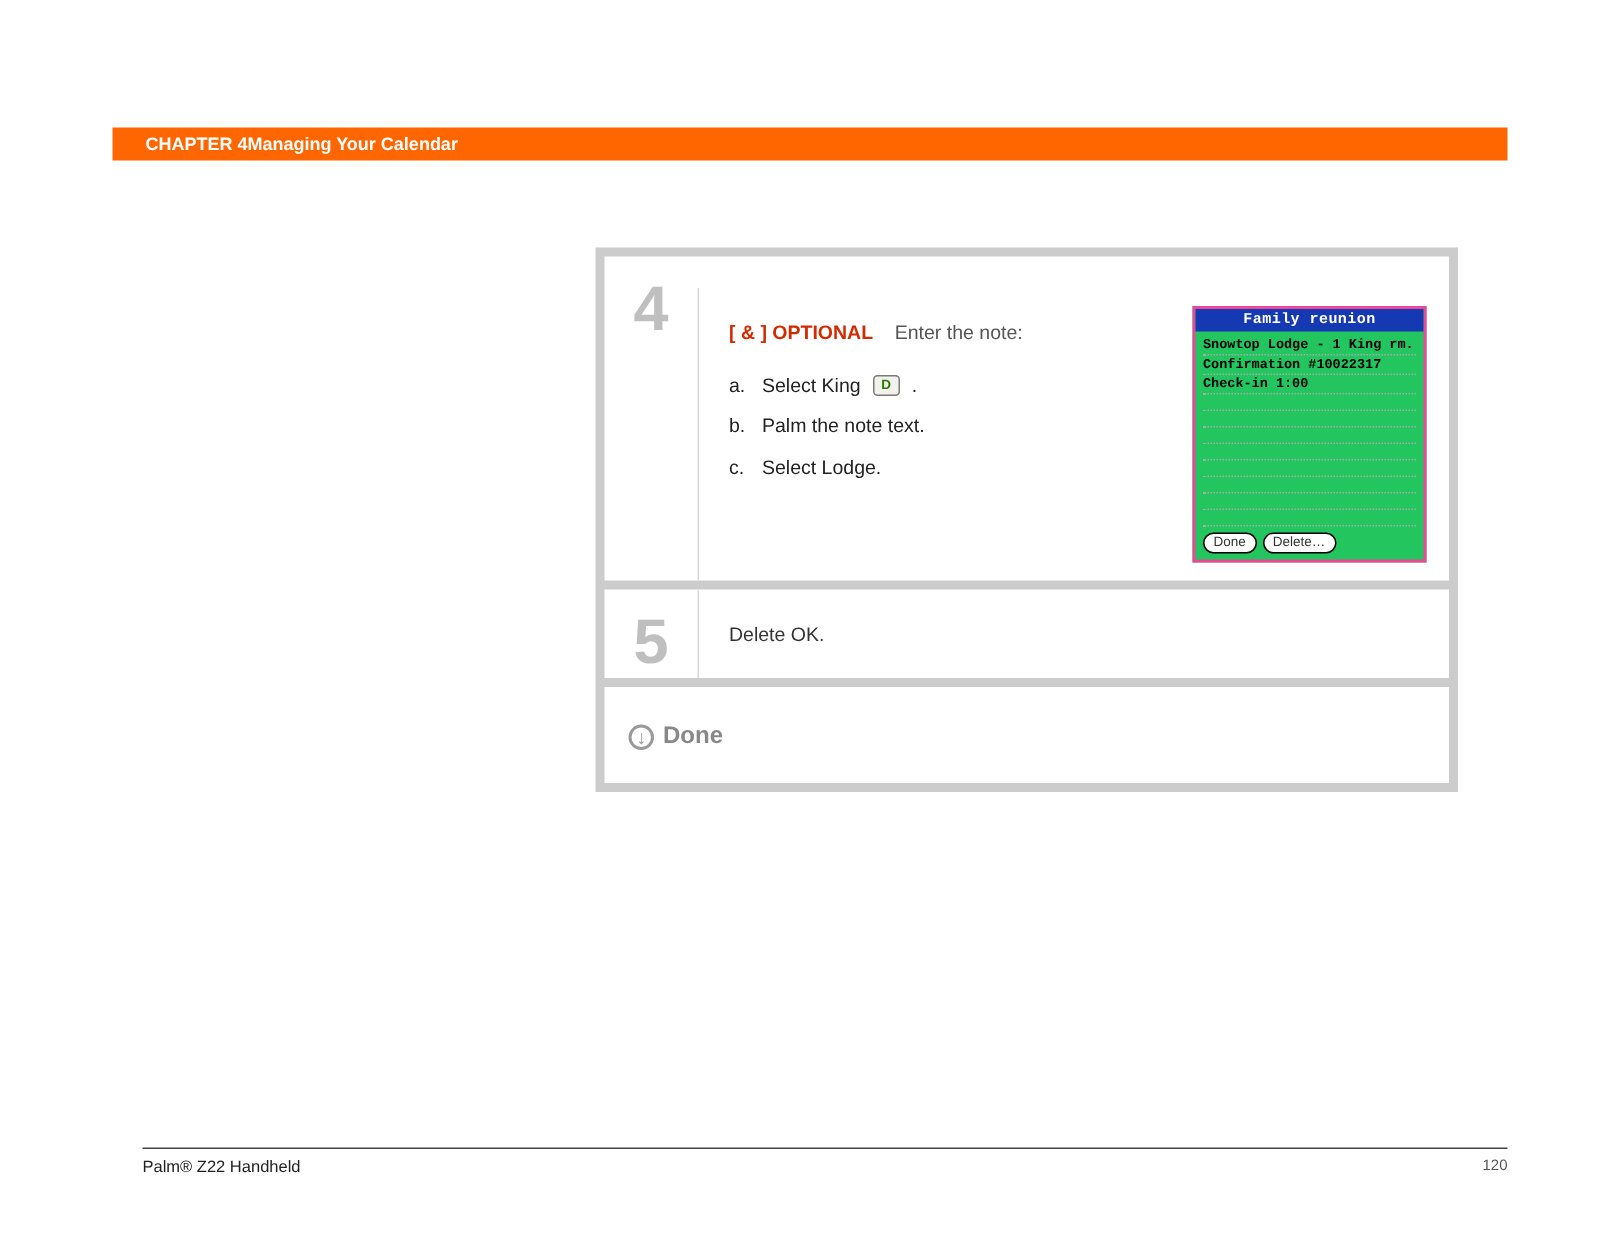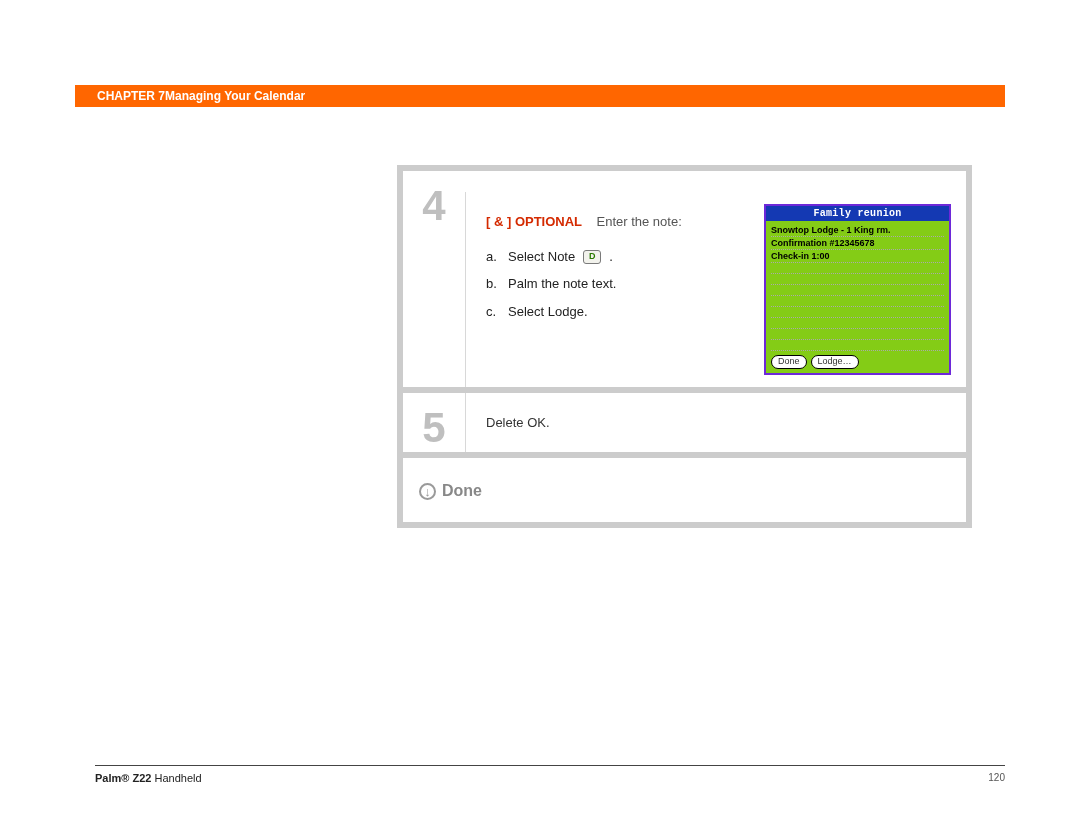--- a/index.html
+++ b/index.html
@@ -92,39 +92,39 @@
     font-weight: bold;
     color: #2a7a00;
     line-height: 1;
   }
 
   
   .palm-screen {
     position: absolute;
     top: 12px;
     right: 15px;
-    width: 187px;
-    border: 2px solid #6d28d9;
-    background: #84cc16;
+    width: 156px;
+    border: 2px solid #ec4899;
+    background: #22c55e;
   }
   .palm-title {
     background: #1439b3;
     color: #fff;
     text-align: center;
     font-size: 10px;
     font-weight: bold;
     padding: 2px 0;
     font-family: "Courier New", monospace;
     letter-spacing: 0.3px;
   }
   .palm-body {
     padding: 3px 5px 4px 5px;
   }
   .palm-line {
-    font-family: Liberation Sans, sans-serif;
+    font-family: Liberation Mono, monospace;
     font-size: 9px;
     font-weight: bold;
     color: #000;
     border-bottom: 1px dotted #aaa;
     line-height: 1.35;
     white-space: nowrap;
   }
   .palm-blank {
     border-bottom: 1px dotted #aaa;
     height: 11px;
@@ -185,79 +185,79 @@
     left: 95px;
     right: 75px;
     bottom: 50px;
     border-top: 1px solid #444;
     padding-top: 6px;
     display: flex;
     justify-content: space-between;
     font-size: 11px;
     color: #222;
   }
-  .footer .left b { font-weight: bold; }
+  .footer .left b { font-weight: normal; }
   .footer .page { color: #555; font-size: 10px; text-align: center; }
 </style>
 </head>
 <body>
 
 <div class="header-bar">
-  <span class="chapter-label">CHAPTER 7</span>
+  <span class="chapter-label">CHAPTER 4</span>
   <span class="chapter-title">Managing Your Calendar</span>
 </div>
 
 <div class="content-block">
 
   <div class="step-card">
     <div class="step-num-col">
       <div class="step-num">4</div>
     </div>
     <div class="step-body step-body-4">
       <div>
         <span class="optional-prefix">[ &amp; ]  OPTIONAL</span>
         &nbsp;&nbsp;
         <span class="optional-trail">Enter the note:</span>
       </div>
       <div class="substeps">
         <div class="sub-row">
           <span class="letter">a.</span>
-          <span>Select Note</span>
+          <span>Select King</span>
           <span class="note-icon">
             <span class="inner">D</span>
           </span>
           <span>.</span>
         </div>
         <div class="sub-row">
           <span class="letter">b.</span>
           <span>Palm the note text.</span>
         </div>
         <div class="sub-row">
           <span class="letter">c.</span>
           <span>Select Lodge.</span>
         </div>
       </div>
 
       <div class="palm-screen">
         <div class="palm-title">Family reunion</div>
         <div class="palm-body">
           <div class="palm-line">Snowtop Lodge - 1 King rm.</div>
-          <div class="palm-line">Confirmation #12345678</div>
+          <div class="palm-line">Confirmation #10022317</div>
           <div class="palm-line">Check-in 1:00</div>
           <div class="palm-blank"></div>
           <div class="palm-blank"></div>
           <div class="palm-blank"></div>
           <div class="palm-blank"></div>
           <div class="palm-blank"></div>
           <div class="palm-blank"></div>
           <div class="palm-blank"></div>
           <div class="palm-blank"></div>
           <div class="palm-buttons">
             <span class="palm-btn">Done</span>
-            <span class="palm-btn">Lodge…</span>
+            <span class="palm-btn">Delete…</span>
           </div>
         </div>
       </div>
     </div>
   </div>
 
   <div class="step-card">
     <div class="step-num-col">
       <div class="step-num">5</div>
     </div>

